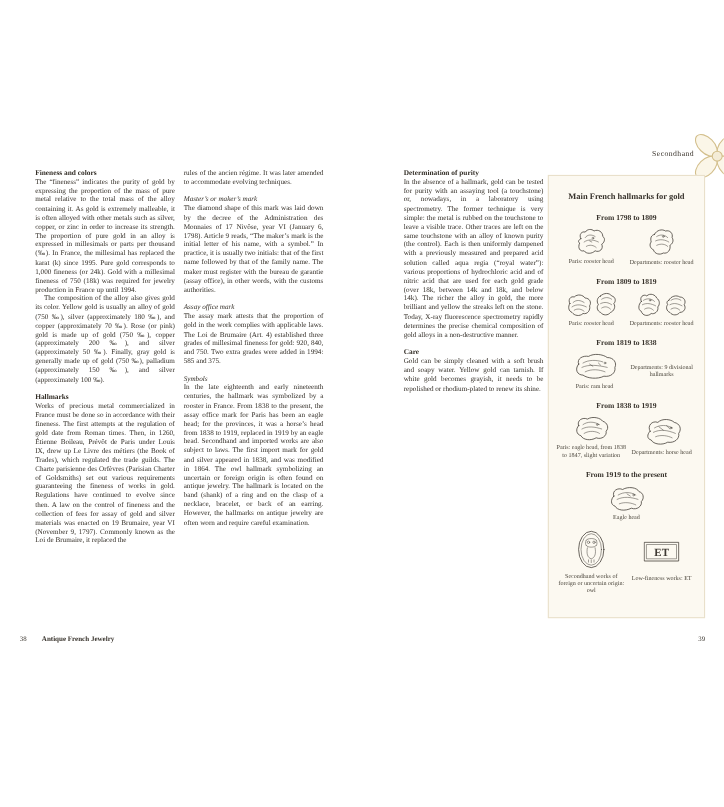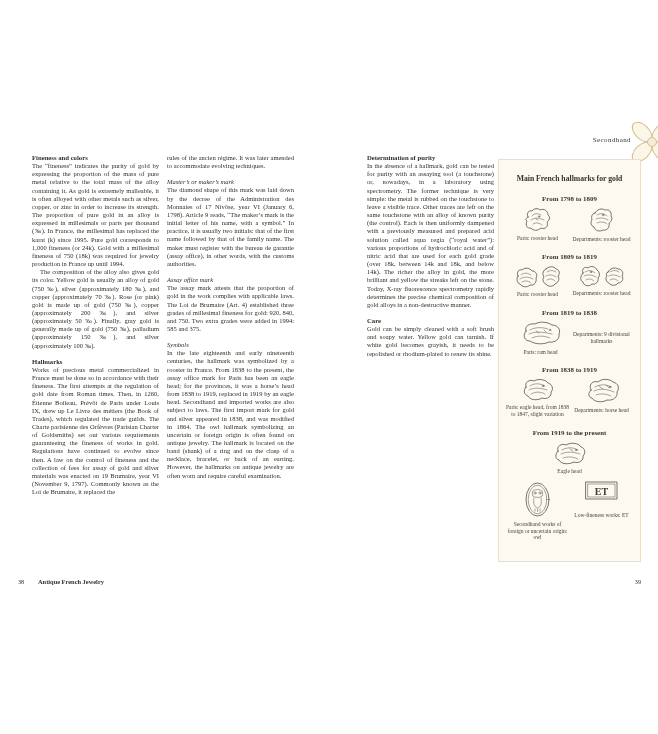--- a/index.html
+++ b/index.html
@@ -29,21 +29,21 @@
   .col .sp{margin-top:8px;}
   .indent{text-indent:8px;}
   
   #panel{
     position:absolute;left:498px;top:159px;width:143px;height:403px;
     background:#fcf9f1;border:1px solid #e9e0cb;box-sizing:border-box;
     text-align:center;overflow:hidden;
   }
   .panel-title{font-weight:bold;font-size:7.7px;line-height:9.6px;margin:14px 14px 0 14px;}
   .sec-head{font-weight:bold;font-size:6.9px;margin-top:11px;}
-  .stamp-row{display:flex;justify-content:center;align-items:flex-start;margin-top:5px;}
+  .stamp-row{display:flex;justify-content:center;align-items:center;margin-top:5px;}
   .cell{display:flex;flex-direction:column;align-items:center;width:64px;}
   .pairbox{display:flex;align-items:flex-end;gap:3px;}
   .cap{font-size:5.5px;line-height:6.6px;color:#4a453b;margin-top:3px;}
   .cap.solo{margin-top:2px;}
   .dept-note{font-size:5.5px;line-height:6.6px;color:#4a453b;align-self:center;width:58px;}
   svg.stamp{display:block;}
   svg.stamp path, svg.stamp ellipse, svg.stamp rect, svg.stamp circle{
     fill:none;stroke:#3e3933;stroke-width:.7;stroke-linecap:round;stroke-linejoin:round;
   }
   svg.stamp .fine{stroke-width:.45;}

